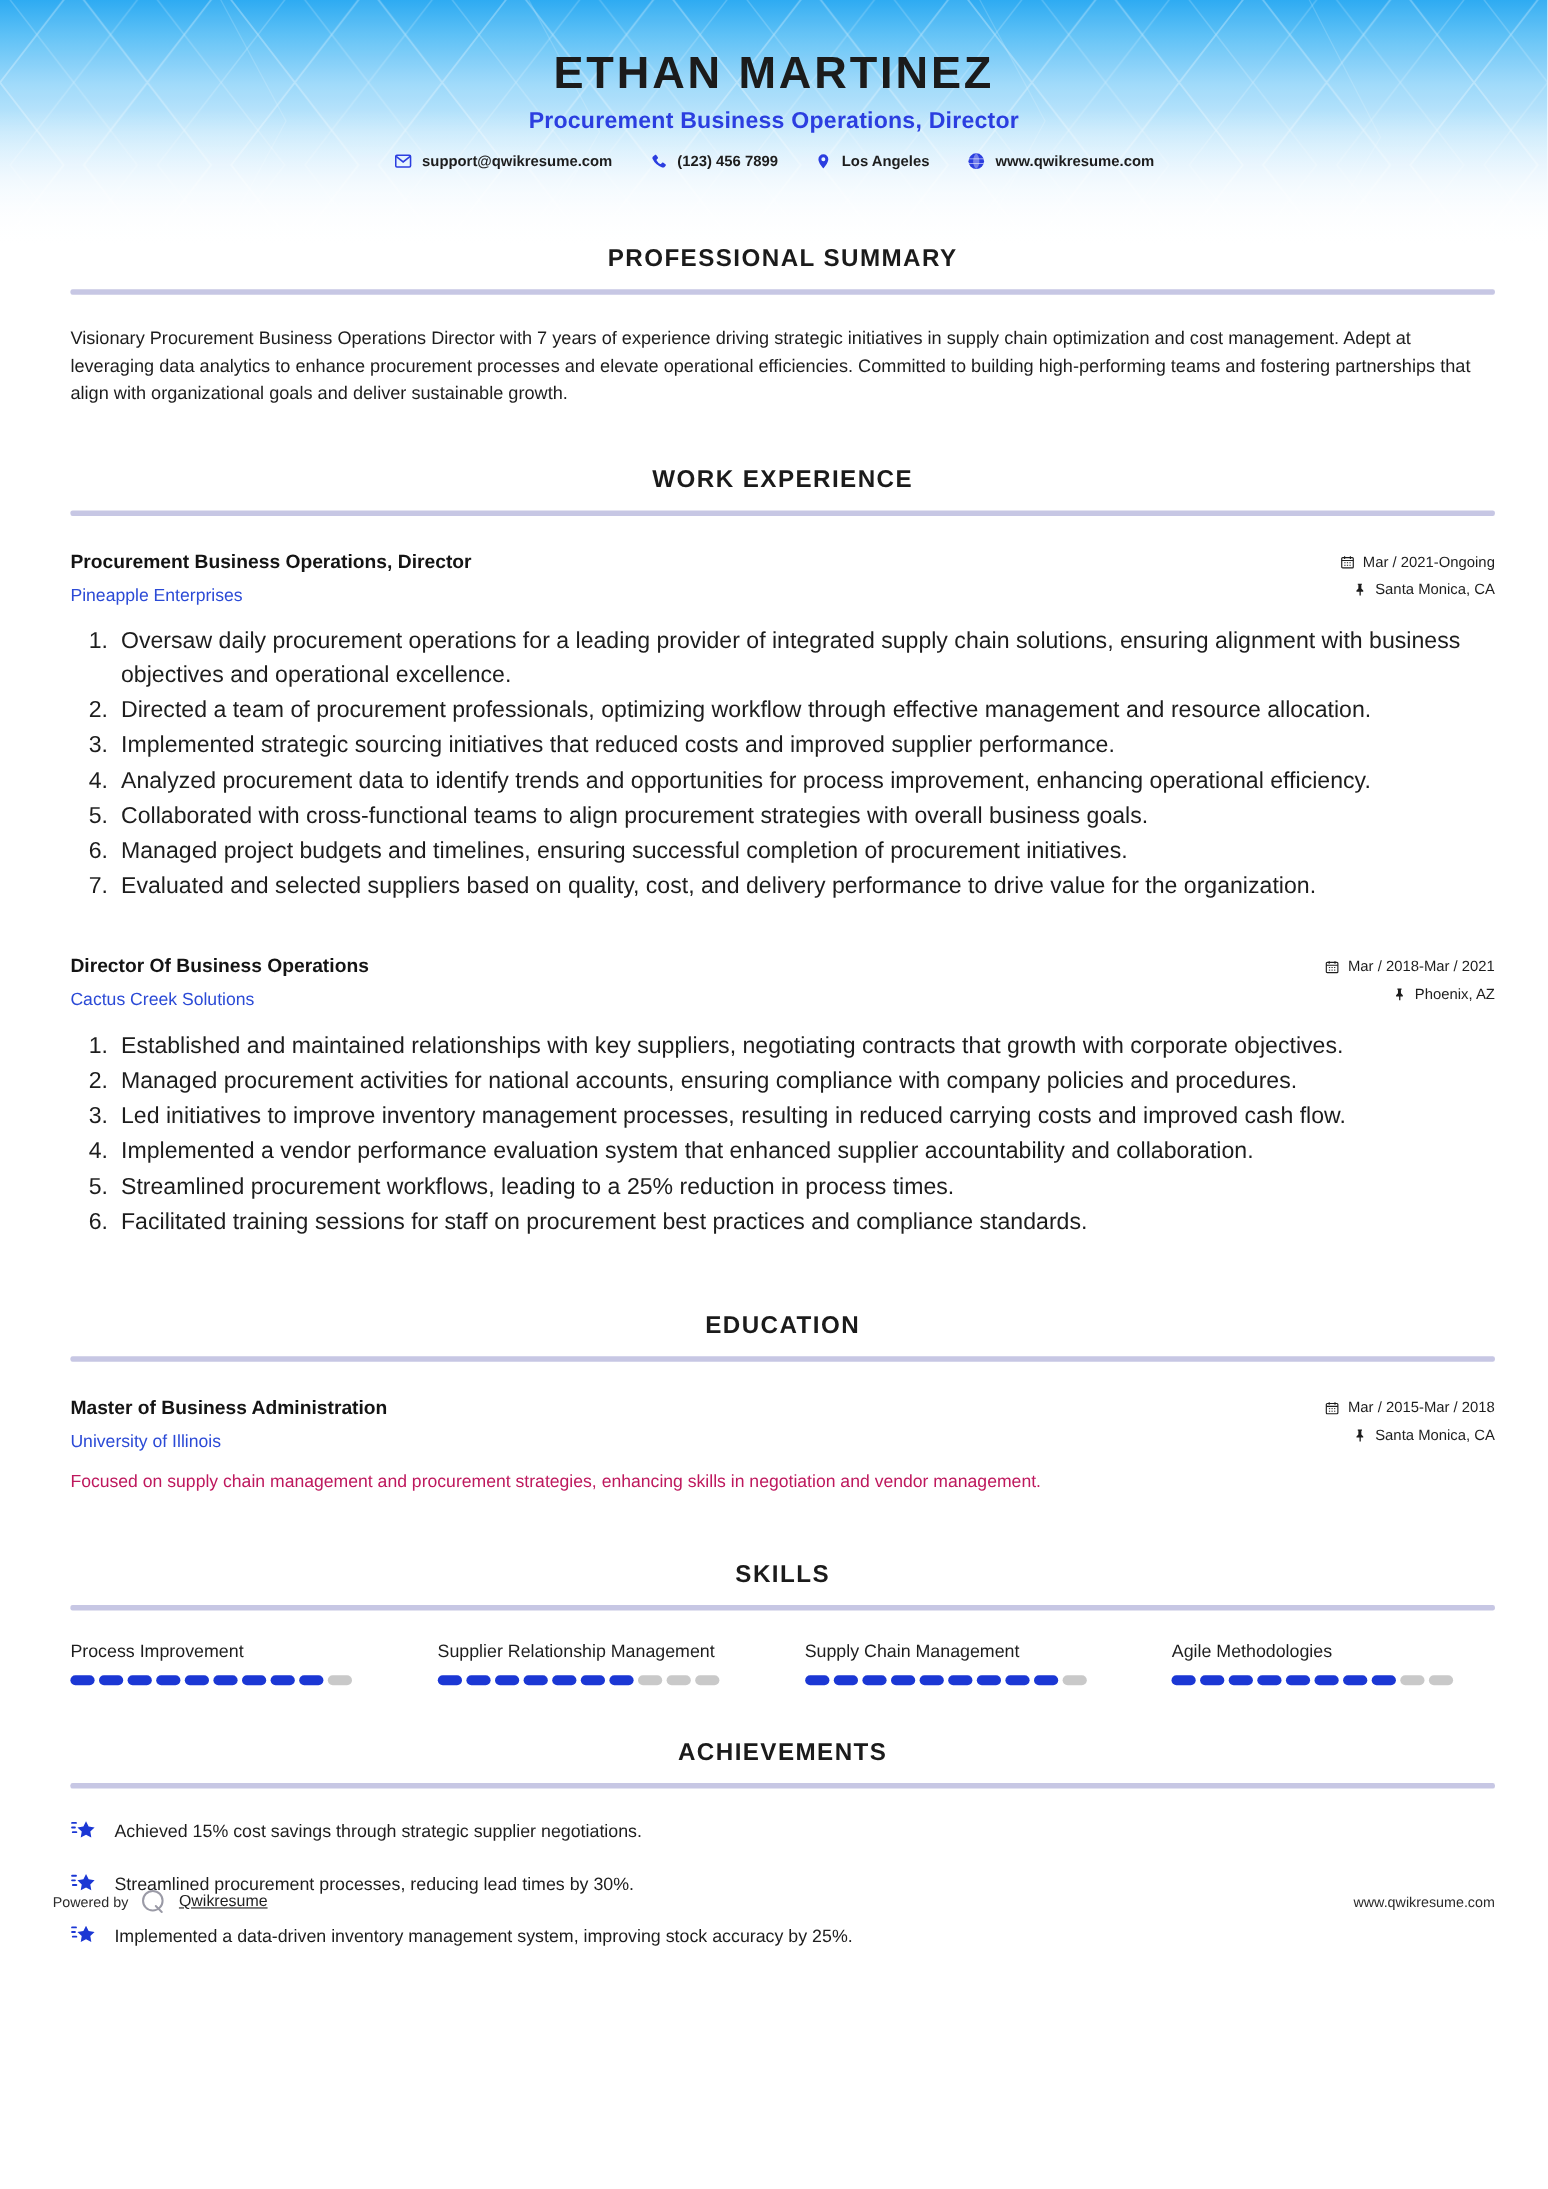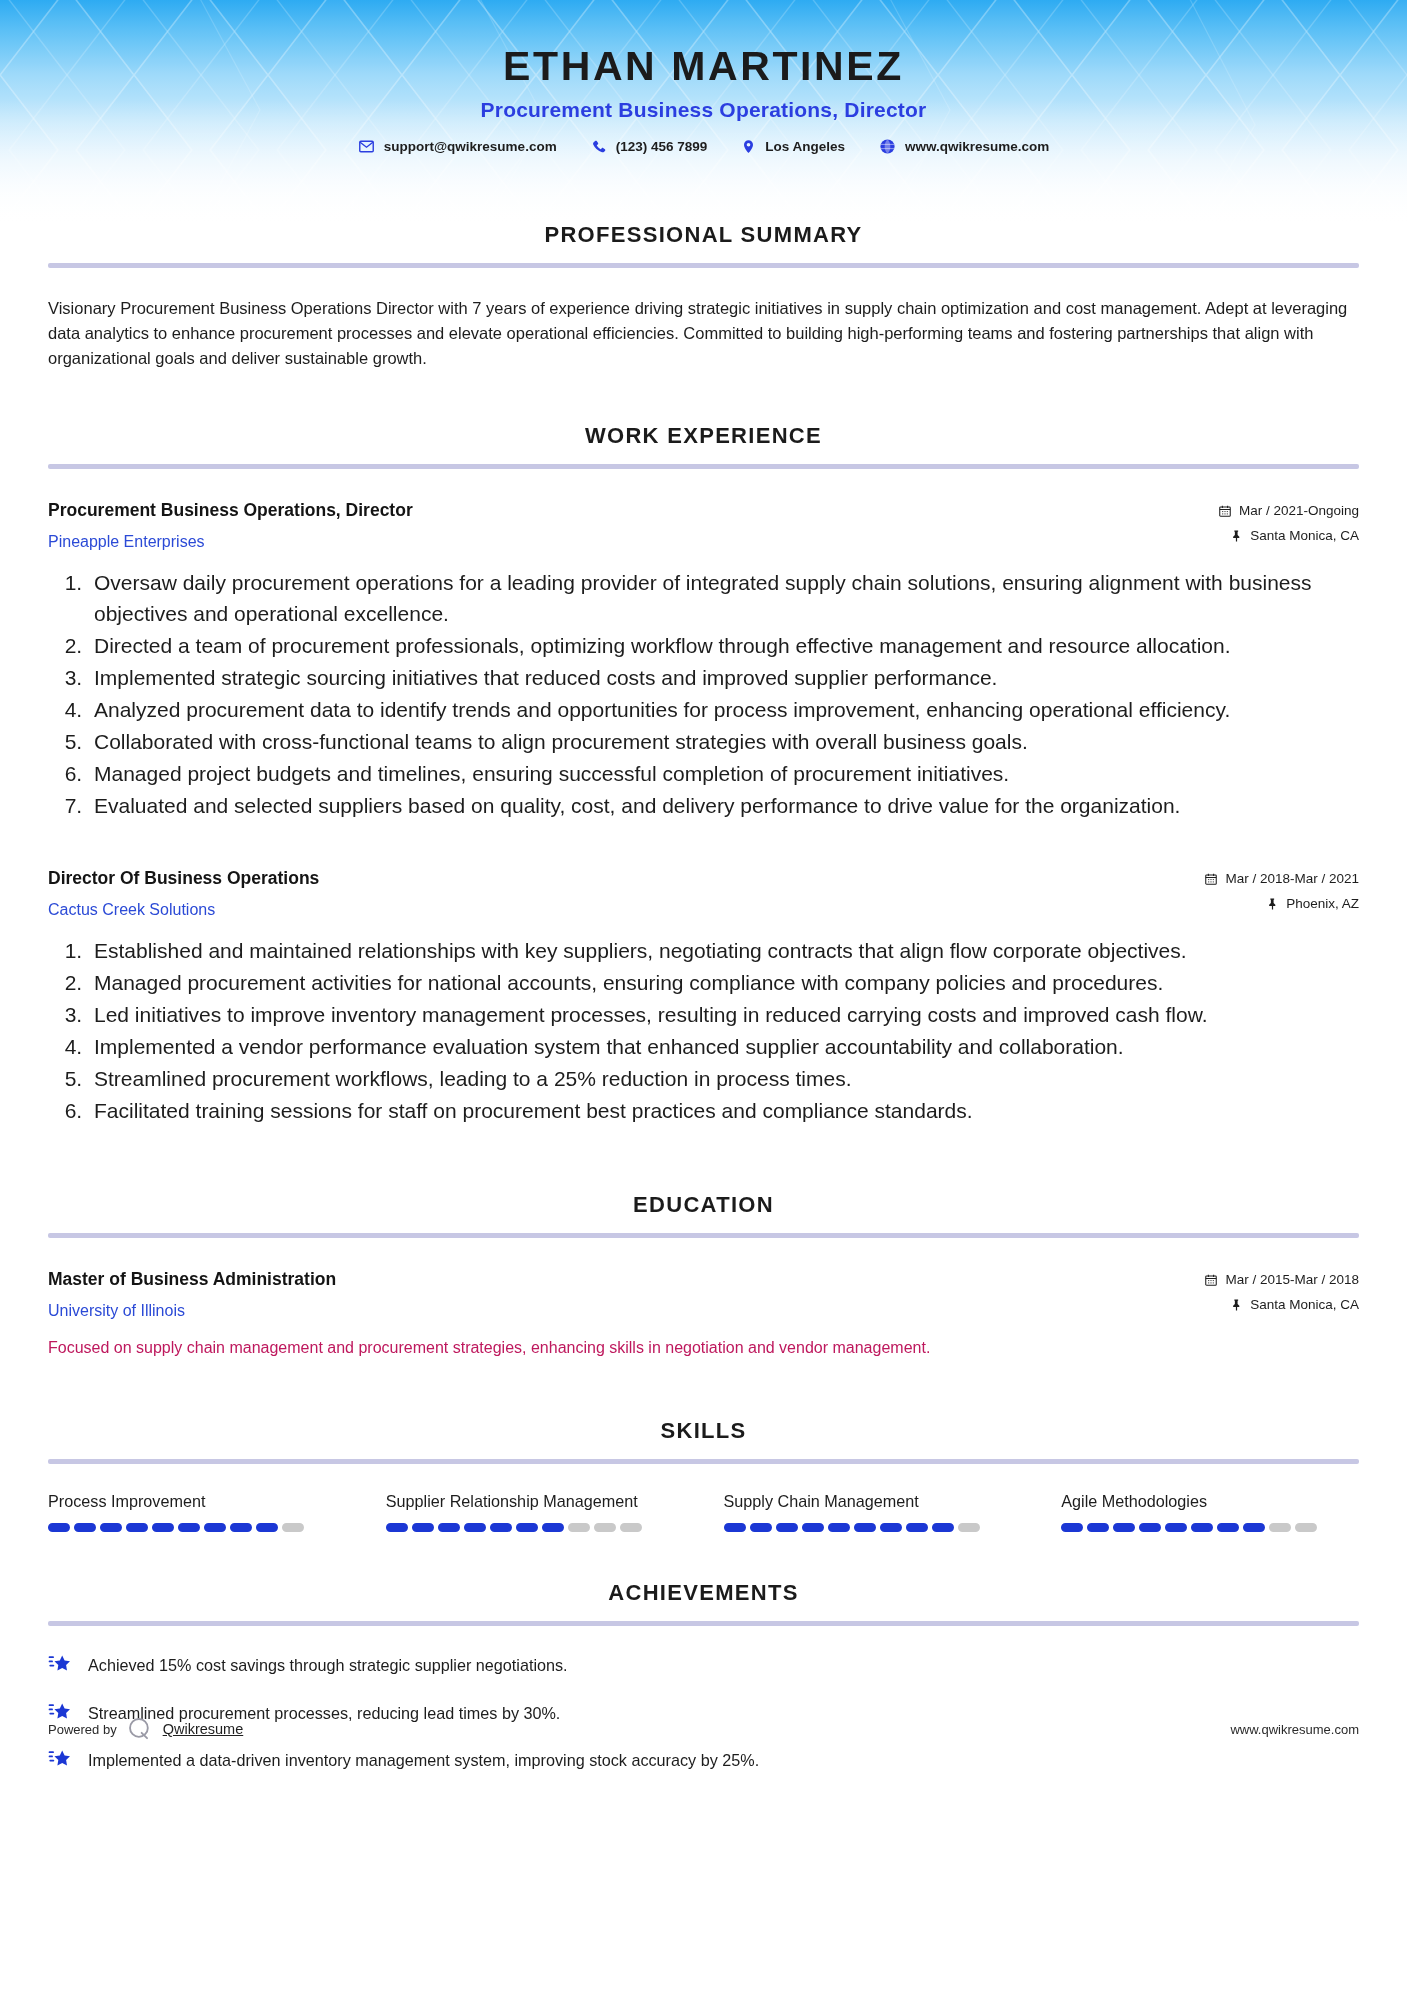--- a/index.html
+++ b/index.html
@@ -76,21 +76,21 @@
     display: flex;
     align-items: center;
     gap: 9px;
     padding: 0 17px;
     white-space: nowrap;
   }
   .contact-item .ic { display: flex; align-items: center; }
   .contact-item .ic svg { display: block; }
 
   
-  .body-wrap { padding: 0 48px; }
+  .body-wrap { padding: 0 48px; margin-left: 16px; }
 
   .section { margin-top: 0; }
   .section-title {
     text-align: center;
     font-size: 22px;
     font-weight: 700;
     letter-spacing: 1.3px;
     color: #1b1b1b;
   }
   .section-rule {
@@ -387,21 +387,21 @@
               <span>
                 <svg width="13" height="14" viewBox="0 0 24 24" fill="#1d1d1d">
                   <path d="M9 2h6v2h-1v6.2l3.2 3.3v2H13.1V22h-2.2v-6.5H5.8v-2L9 10.2V4H8V2z"></path>
                 </svg>
               </span>
               <span>Phoenix, AZ</span>
             </div>
           </div>
         </div>
         <ol class="bullets">
-          <li>Established and maintained relationships with key suppliers, negotiating contracts that align flow corporate objectives.</li>
+          <li>Established and maintained relationships with key suppliers, negotiating contracts that growth with corporate objectives.</li>
           <li>Managed procurement activities for national accounts, ensuring compliance with company policies and procedures.</li>
           <li>Led initiatives to improve inventory management processes, resulting in reduced carrying costs and improved cash flow.</li>
           <li>Implemented a vendor performance evaluation system that enhanced supplier accountability and collaboration.</li>
           <li>Streamlined procurement workflows, leading to a 25% reduction in process times.</li>
           <li>Facilitated training sessions for staff on procurement best practices and compliance standards.</li>
         </ol>
       </div>
     </div>
 
     <div class="section sp-edu">

